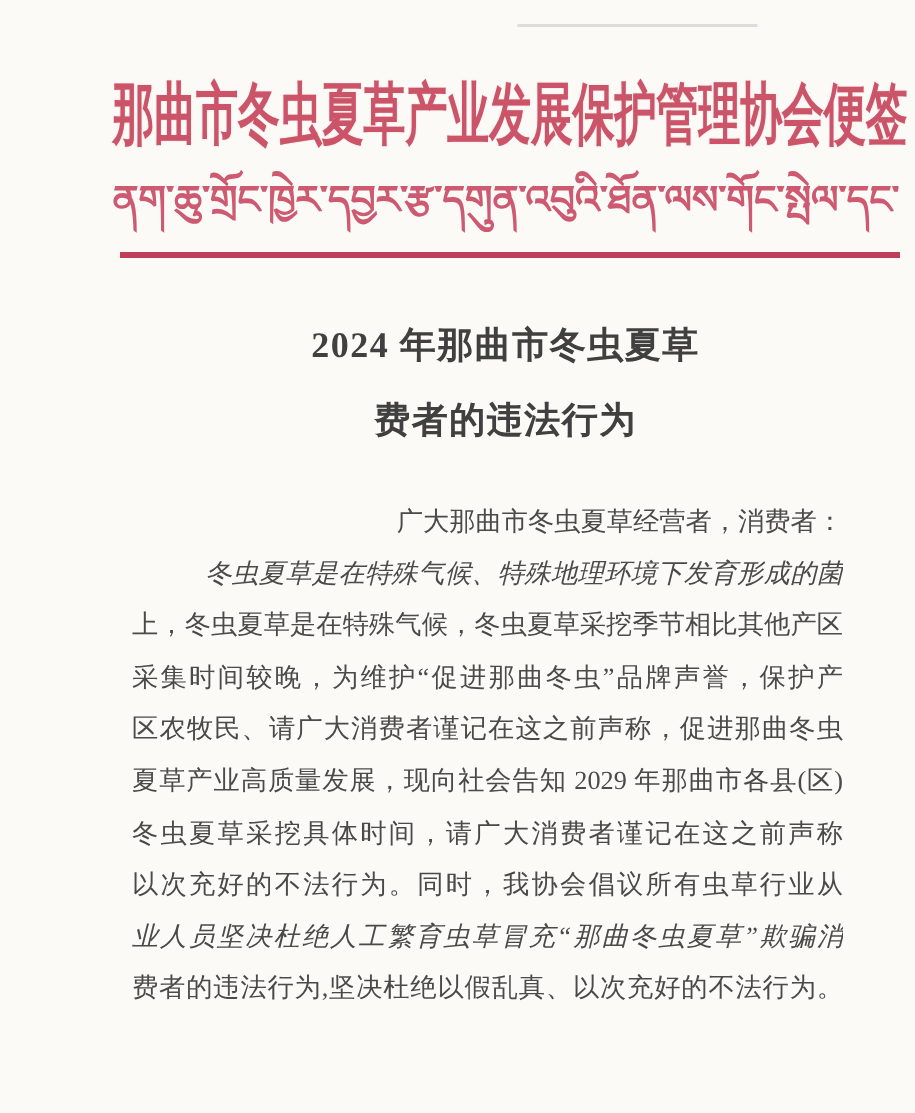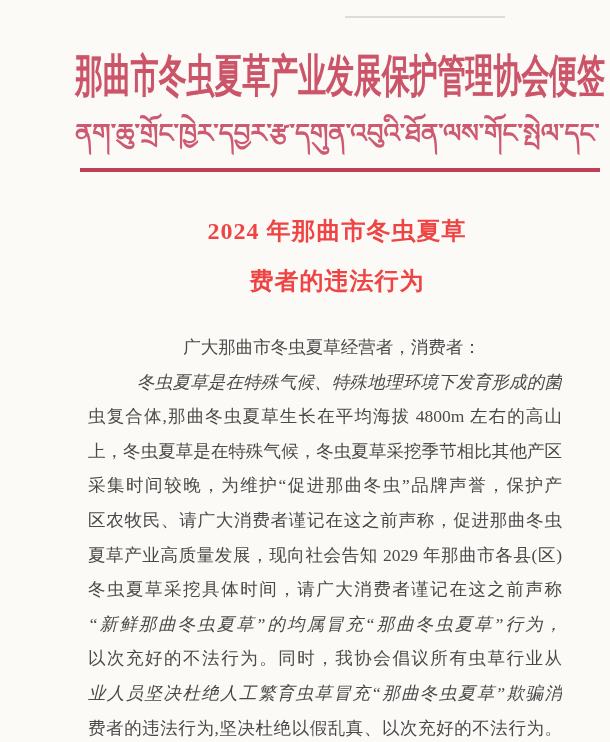--- a/index.html
+++ b/index.html
@@ -33,37 +33,37 @@
     white-space:nowrap;overflow:hidden;
     line-height:48px;
   }
   .letterhead-rule{
     position:absolute;top:168px;left:80px;
     width:520px;height:4px;
     background:#bf3e58;
   }
   .doc-title{
     position:absolute;top:206px;left:75px;width:524px;
-    text-align:center;color:#ef4444;
+    text-align:center;color:#404040;
   }
   .doc-title .t-line{
     font-size:24px;font-weight:bold;line-height:50px;
     letter-spacing:1px;
   }
   .body-block{
     position:absolute;top:330px;left:88px;width:474px;
     color:#4a4a4a;font-size:17.5px;
   }
   .bline{
     height:34.6px;line-height:34.6px;overflow:hidden;
     text-align:justify;
   }
   .bline::after{content:"";display:inline-block;width:100%;height:0;}
   .salutation{
-    text-align:center;padding-left:14px;
+    text-align:right;padding-left:14px;
   }
   .salutation::after{content:none;}
   .indent{text-indent:49px;font-style:italic;}
   .kai{font-style:italic;}
 </style>
 </head>
 <body>
 
 <div class="scan-artifact"></div>
 
@@ -74,23 +74,21 @@
 <div class="letterhead-rule"></div>
 
 <div class="doc-title">
   <div class="t-line">2024 年那曲市冬虫夏草</div>
   <div class="t-line">费者的违法行为</div>
 </div>
 
 <div class="body-block">
   <div class="bline salutation">广大那曲市冬虫夏草经营者，消费者：</div>
   <div class="bline indent">冬虫夏草是在特殊气候、特殊地理环境下发育形成的菌</div>
-  <div class="bline">虫复合体,那曲冬虫夏草生长在平均海拔 4800m 左右的高山</div>
   <div class="bline">上，冬虫夏草是在特殊气候，冬虫夏草采挖季节相比其他产区</div>
   <div class="bline">采集时间较晚，为维护“促进那曲冬虫”品牌声誉，保护产</div>
   <div class="bline">区农牧民、请广大消费者谨记在这之前声称，促进那曲冬虫</div>
   <div class="bline">夏草产业高质量发展，现向社会告知 2029 年那曲市各县(区)</div>
   <div class="bline">冬虫夏草采挖具体时间，请广大消费者谨记在这之前声称</div>
-  <div class="bline kai">“新鲜那曲冬虫夏草”的均属冒充“那曲冬虫夏草”行为，</div>
   <div class="bline">以次充好的不法行为。同时，我协会倡议所有虫草行业从</div>
   <div class="bline kai">业人员坚决杜绝人工繁育虫草冒充“那曲冬虫夏草”欺骗消</div>
   <div class="bline">费者的违法行为,坚决杜绝以假乱真、以次充好的不法行为。</div>
 </div>
 
 </body></html>

